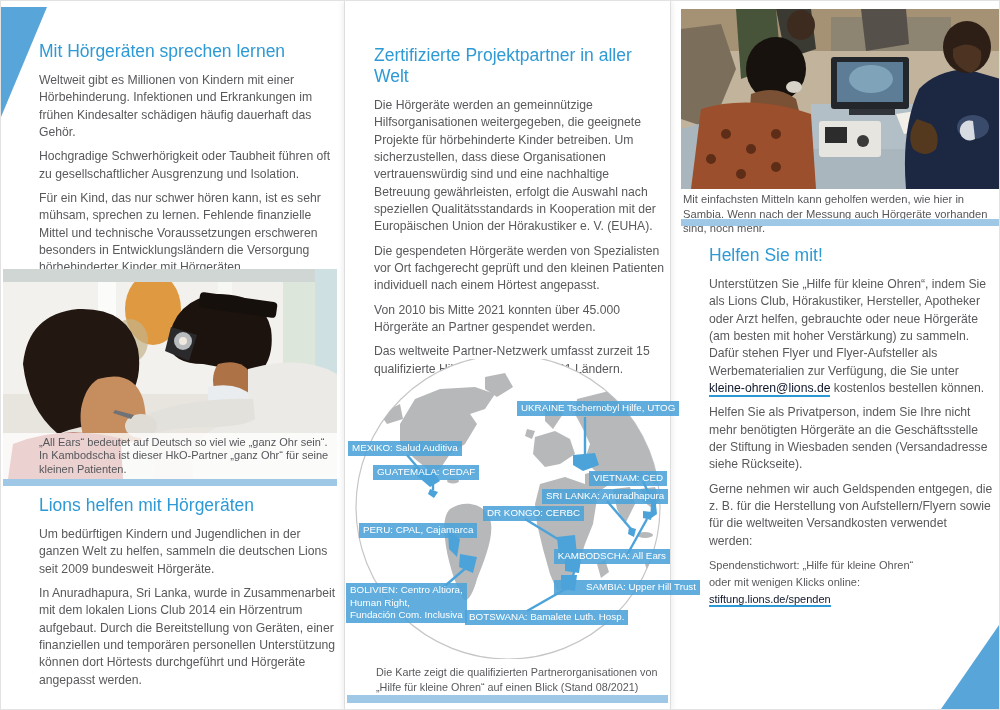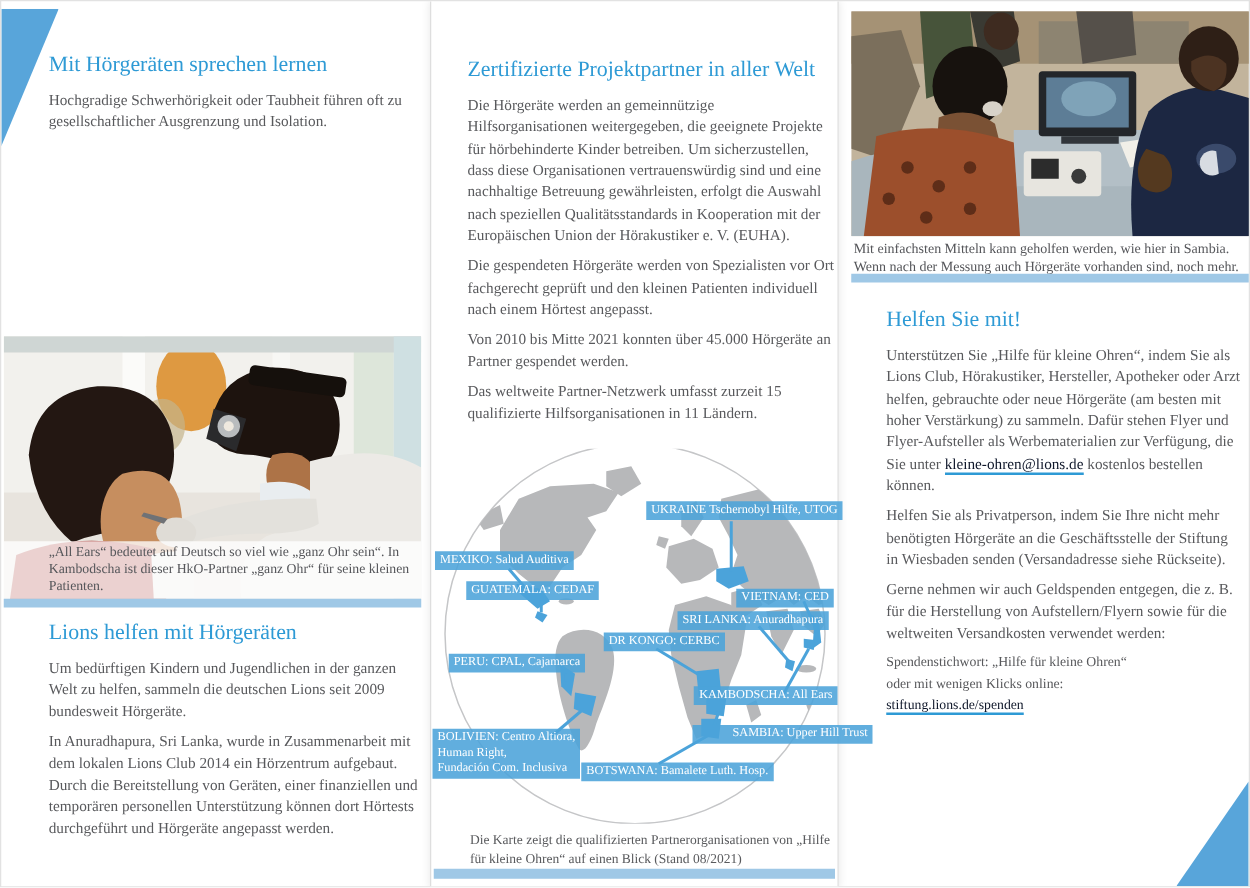--- a/index.html
+++ b/index.html
@@ -1,19 +1,19 @@
 <!DOCTYPE html>
 <html><head>
 <meta charset="utf-8">
 <style>
   html,body { margin:0; padding:0; background:#ffffff; }
   #page {
     position:relative; width:1000px; height:710px; background:#ffffff;
     border:1px solid #e2e2e2; box-sizing:border-box; overflow:hidden;
-    font-family:Liberation Serif, serif; color:#58595C;
+    font-family:Liberation Sans, sans-serif; color:#58595C;
   }
   .corner-tl { position:absolute; left:0; top:6px; width:46px; height:110px;
     background:#58A5DA; clip-path:polygon(0 0,100% 0,0 100%); }
   .corner-br { position:absolute; right:0; bottom:0; width:58px; height:84px;
     background:#58A5DA; clip-path:polygon(100% 0,100% 100%,0 100%); }
 
   .panel-left  { position:absolute; left:0;   top:0; width:337px; height:710px; }
   .panel-mid   { position:absolute; left:343px; top:0; width:325px; height:710px;
                  background:#fff; border-left:1px solid #dedede; border-right:1px solid #dedede;
                  box-shadow:0 0 7px rgba(0,0,0,0.10); }
@@ -69,21 +69,23 @@
 <body>
 
 <div id="page">
 
   <div class="corner-tl"></div>
   <div class="corner-br"></div>
 
   <div class="panel-left">
     <div class="lp-sec1">
       <h2 class="heading">Mit Hörgeräten sprechen lernen</h2>
+      <p class="body">Weltweit gibt es Millionen von Kindern mit einer Hörbehinderung. Infektionen und Erkrankungen im frühen Kindesalter schädigen häufig dauerhaft das Gehör.</p>
       <p class="body">Hochgradige Schwerhörigkeit oder Taubheit führen oft zu gesellschaftlicher Ausgrenzung und Isolation.</p>
+      <p class="body">Für ein Kind, das nur schwer hören kann, ist es sehr mühsam, sprechen zu lernen. Fehlende finanzielle Mittel und technische Voraussetzungen erschweren besonders in Entwicklungsländern die Versorgung hörbehinderter Kinder mit Hörgeräten.</p>
     </div>
 
     <div class="lp-photo">
       <svg viewBox="0 0 334 210" preserveAspectRatio="none">
         <rect width="334" height="210" fill="#e8e4de"></rect>
         <rect x="0" y="0" width="334" height="125" fill="#f2f1ed"></rect>
         <rect x="95" y="0" width="18" height="135" fill="#fbfbf9"></rect>
         <rect x="215" y="0" width="14" height="120" fill="#f7f7f4"></rect>
         <rect x="280" y="8" width="32" height="105" fill="#dde6da"></rect>
         <ellipse cx="150" cy="40" rx="28" ry="36" fill="#dc8f2e" opacity="0.9"></ellipse>

